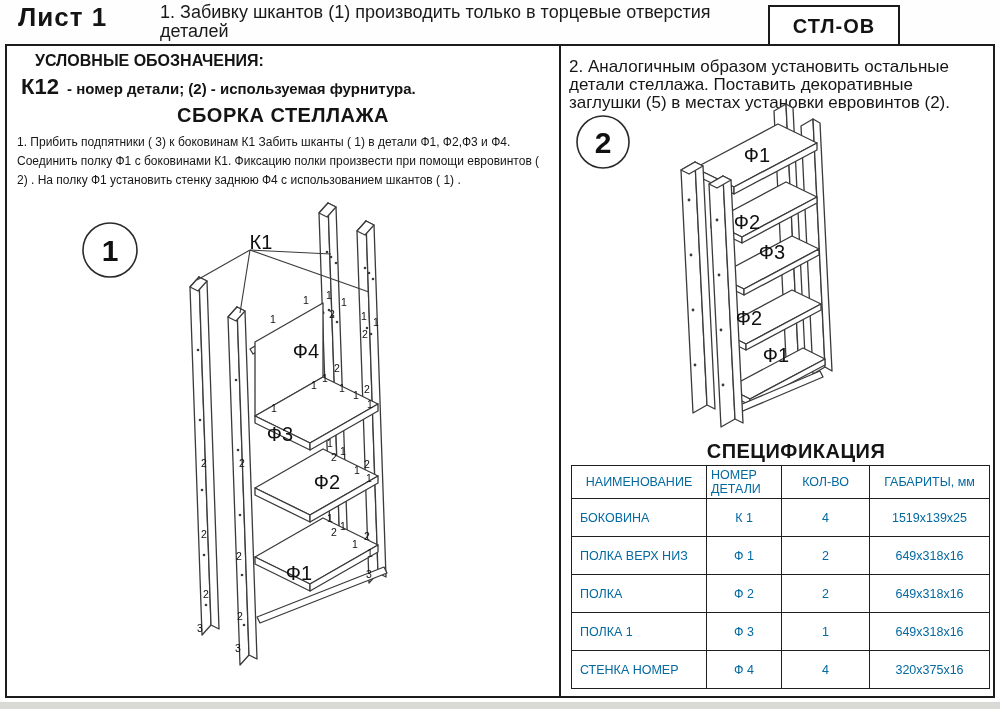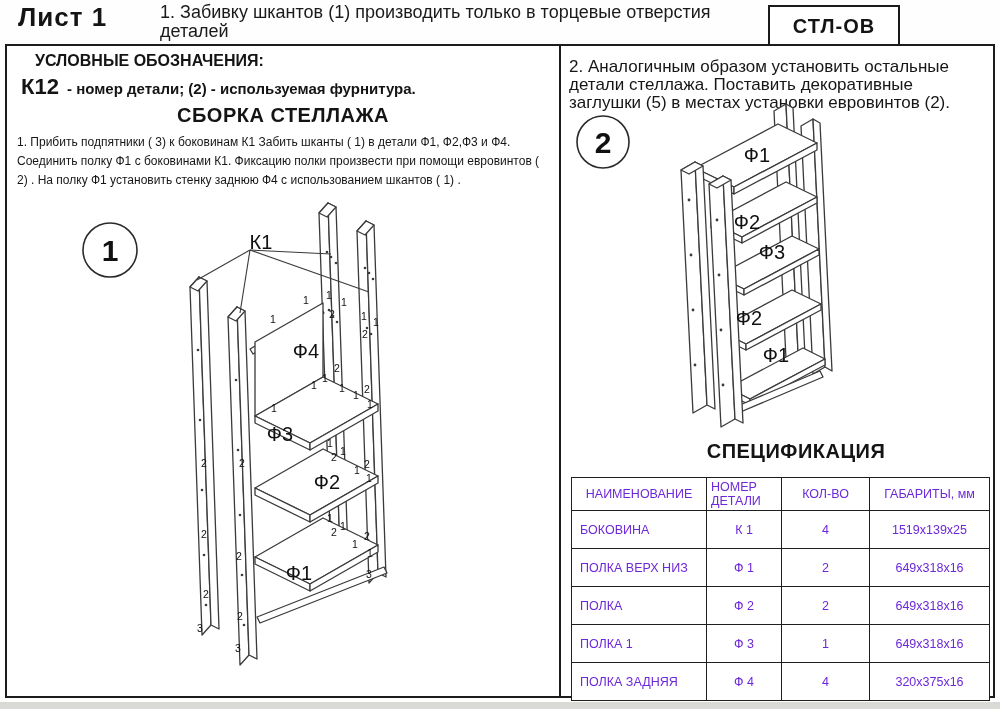--- a/index.html
+++ b/index.html
@@ -41,21 +41,21 @@
   .draw circle.hole{fill:#3a3a3a;stroke:none;}
   .badge circle{fill:#fff;stroke:#2a2a2a;stroke-width:1.6;}
   .badge text{font-size:30px;font-weight:bold;fill:#111;text-anchor:middle;}
   text.lbl{font-size:20px;fill:#111;text-anchor:middle;}
   text.ann{font-size:10.5px;fill:#111;text-anchor:middle;}
   
   .spec-title{position:absolute;top:394px;left:26px;width:418px;text-align:center;font-size:20px;font-weight:bold;letter-spacing:.5px;}
   table.spec{
     position:absolute;top:419px;left:10px;width:418px;
     border-collapse:collapse;table-layout:fixed;background:#fff;
-    font-size:12.5px;color:#6d28d9;margin-top:12px;
+    font-size:12.5px;color:#0369a1;
   }
   table.spec th,table.spec td{border:1.5px solid #1f1f1f;overflow:hidden;}
   table.spec th{font-weight:normal;height:30px;padding:1px 4px;text-align:center;vertical-align:middle;}
   table.spec th.c1{text-align:left;}
   table.spec td{height:25px;padding:6px 4px;text-align:center;}
   table.spec td.c0{text-align:left;padding-left:8px;}
   col.c0{width:135px;}col.c1{width:75px;}col.c2{width:88px;}col.c3{width:120px;}
 </style>
 </head>
 <body>
@@ -284,21 +284,21 @@
               <td class="c2">2</td>
               <td class="c3">649х318х16</td>
             </tr>
             <tr>
               <td class="c0">ПОЛКА  1</td>
               <td class="c1">Ф 3</td>
               <td class="c2">1</td>
               <td class="c3">649х318х16</td>
             </tr>
             <tr>
-              <td class="c0">ПОЛКА ЗАДНЯЯ</td>
+              <td class="c0">СТЕНКА НОМЕР</td>
               <td class="c1">Ф 4</td>
               <td class="c2">4</td>
               <td class="c3">320х375х16</td>
             </tr>
           </tbody>
       </table>
     </div>
   </div>
 </div>
 

